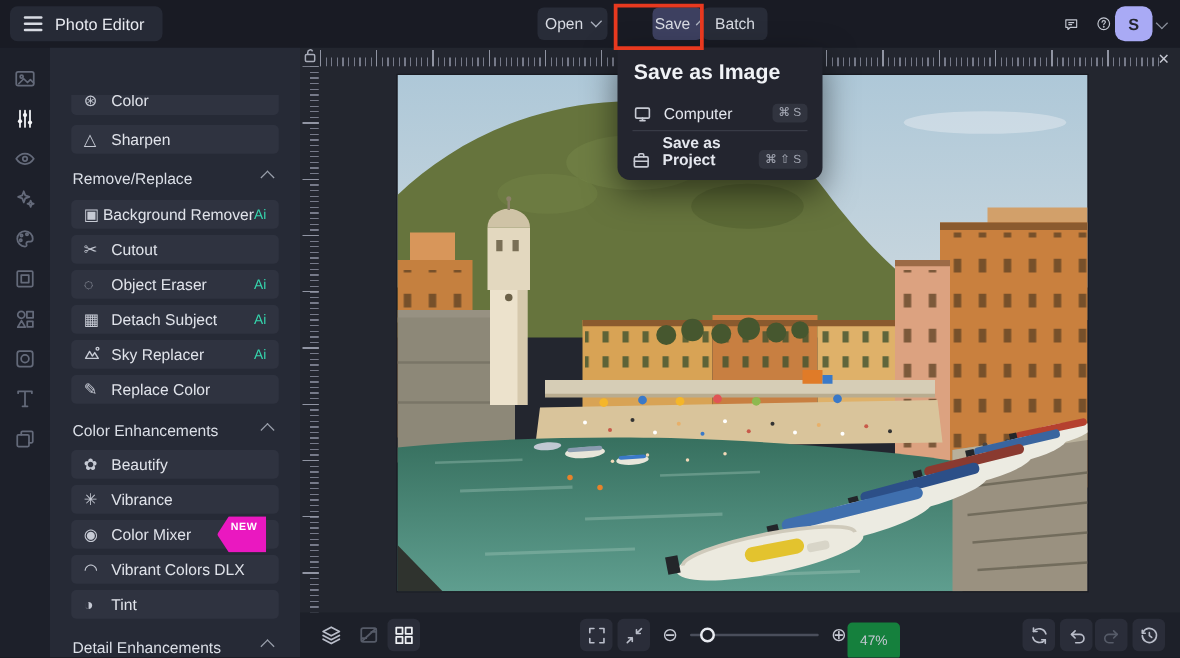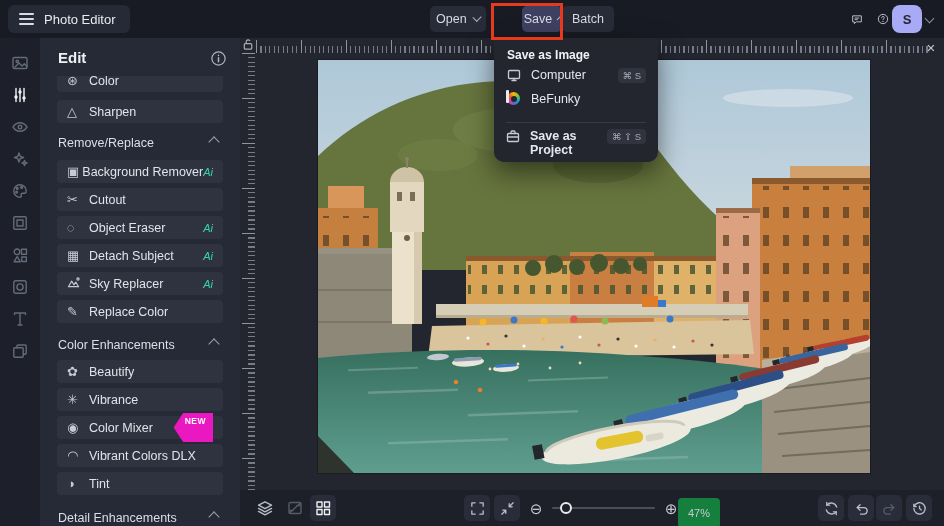--- a/index.html
+++ b/index.html
@@ -37,21 +37,21 @@
   .panel{position:absolute;left:40px;top:38px;width:200px;bottom:0;background:#262a36;z-index:10;}
   .panel-head{position:absolute;left:0;top:0;right:0;height:38px;}
   .panel-title{position:absolute;left:18px;top:11px;font-size:15px;font-weight:bold;color:#eef0f4;}
   .info-btn{position:absolute;right:13px;top:12px;width:18px;height:18px;background:none;border:none;cursor:pointer;padding:0;}
   .info-btn svg{stroke:#aeb3bf;fill:none;stroke-width:1.3;}
   .panel-body{position:absolute;left:0;top:38px;right:0;bottom:0;overflow:hidden;}
   .row{position:absolute;left:17px;width:146px;height:23px;background:#2f3340;border-radius:4px;
     display:flex;align-items:center;padding:0 10px;cursor:pointer;}
   .ric{width:22px;font-size:13px;color:#c6cad4;line-height:1;}
   .rlabel{font-size:12.5px;color:#e0e3ea;white-space:nowrap;}
-  .ai{margin-left:auto;font-size:11px;color:#35d6ad;font-style:italic;}
+  .ai{margin-left:auto;font-size:11px;color:#35d6ad;}
   .newbadge{margin-left:auto;background:#ea18c0;color:#fff;font-size:8.5px;font-weight:bold;
     letter-spacing:.5px;padding:3px 7px 16px 11px;clip-path:polygon(0 50%,24% 0,100% 0,100% 100%,24% 100%);}
   .sechead{position:absolute;left:18px;width:164px;height:15px;font-size:12.5px;color:#dbdfe7;cursor:pointer;}
   .sechead .caret{position:absolute;right:4px;top:2px;width:7px;height:7px;border-left:1.6px solid #9aa0ac;
     border-top:1.6px solid #9aa0ac;transform:rotate(45deg);}
 
   
   .canvas{position:absolute;left:240px;top:38px;right:0;bottom:0;background:#23262f;}
   .ruler-h{position:absolute;left:16px;top:0;right:16px;height:15px;
     background-image:repeating-linear-gradient(90deg,#9094a2 0 1px,transparent 1px 45px),
@@ -79,22 +79,22 @@
   .zoomglyph{font-size:15px;color:#c6c9d3;line-height:1;}
   .slider{position:absolute;left:312px;top:17px;width:103px;height:2px;background:#4a4e5b;border-radius:1px;cursor:pointer;}
   .knob{position:absolute;left:8px;top:-5px;width:12px;height:12px;border:2px solid #e8eaf0;border-radius:50%;
     background:#1d2029;box-sizing:border-box;cursor:grab;}
   .zoomlevel{position:absolute;left:438px;top:8px;width:42px;height:30px;background:#15803d;border-radius:4px;
     color:#c6c9d3;font-size:11px;display:flex;align-items:center;justify-content:center;}
 
   
   .menu{position:absolute;left:494px;top:38px;width:164px;z-index:60;background:#23252f;
     border-radius:0 0 10px 10px;box-shadow:0 10px 26px rgba(0,0,0,.5);padding:5px 0 9px;}
-  .menu-header{padding:5px 13px 6px;font-size:12px;font-weight:bold;color:#f0f2f6;}
-  .mitem{display:flex;align-items:flex-start;gap:10px;height:24px;padding:0 12px;cursor:pointer;}
+  .menu-header{padding:5px 13px 6px;font-size:17px;font-weight:bold;color:#f0f2f6;}
+  .mitem{display:flex;align-items:flex-end;gap:10px;height:24px;padding:0 12px;cursor:pointer;}
   .mico{width:15px;display:flex;align-items:center;justify-content:center;}
   .mlabel{font-size:12.5px;color:#e4e7ee;}
   .mshort{margin-left:auto;background:#31343f;border-radius:4px;padding:2px 5px;font-size:9.5px;color:#a7abb7;white-space:nowrap;}
   .mchev{margin-left:auto;color:#b9bdc8;font-size:13px;}
   .mdivider{margin:6px 12px;border-top:1px solid #383b46;}
   .mitem.project .mlabel{font-weight:bold;}
   .bflogo{width:13px;height:13px;border-radius:50%;position:relative;
     background:conic-gradient(#f7b500,#8bc53f,#00a5d9,#7a5cc4,#ee3d8b,#f05a28,#f7b500);}
   .bflogo::after{content:"";position:absolute;inset:3.5px;background:#23252f;border-radius:50%;}
   .bflogo::before{content:"";position:absolute;left:-1px;top:-2px;width:2.5px;height:13px;background:#e9ebf1;border-radius:1px;}
@@ -210,29 +210,20 @@
       </button>
     <button>
         <svg width="18" height="18" viewBox="0 0 18 18">
           <rect x="2.8" y="5.8" width="9.4" height="9.4" rx="1"></rect>
           <path d="M6 5.8V4a1 1 0 0 1 1-1h7.2a1 1 0 0 1 1 1v7.2a1 1 0 0 1-1 1h-2"></path>
         </svg>
       </button>
   </div>
 
   <div class="panel">
-    <div class="panel-head">
-      <span class="panel-title">Edit</span>
-      <button class="info-btn">
-        <svg width="17" height="17" viewBox="0 0 18 18">
-            <circle cx="9" cy="9" r="7"></circle>
-            <path d="M9 8.2v4.2M9 5.6v.2" stroke-linecap="round" stroke-width="1.6"></path>
-          </svg>
-      </button>
-    </div>
     <div class="panel-body">
 
       <div class="row" style="top:-7px;">
         <span class="ric">⊛</span>
         <span class="rlabel">Color</span>
       </div>
       <div class="row" style="top:24px;">
         <span class="ric">△</span>
         <span class="rlabel">Sharpen</span>
       </div>
@@ -568,26 +559,20 @@
     <div class="mitem">
       <span class="mico">
           <svg width="14" height="14" viewBox="0 0 14 14" class="menusvg">
             <rect x="1.5" y="2.5" width="11" height="8" rx="1"></rect>
             <path d="M5 12.5h4M7 10.5v2"></path>
           </svg>
         </span>
       <span class="mlabel">Computer</span>
       <span class="mshort">⌘ S</span>
     </div>
-    <div class="mitem">
-      <span class="mico">
-          <span class="bflogo"></span>
-        </span>
-      <span class="mlabel">BeFunky</span>
-    </div>
     <div class="mdivider"></div>
     <div class="mitem project">
       <span class="mico">
           <svg width="14" height="14" viewBox="0 0 14 14" class="menusvg">
             <rect x="1.5" y="4.5" width="11" height="8" rx="1"></rect>
             <path d="M5 4.5V3a1 1 0 0 1 1-1h2a1 1 0 0 1 1 1v1.5M1.5 8h11"></path>
           </svg>
         </span>
       <span class="mlabel">Save as Project</span>
       <span class="mshort">⌘ ⇧ S</span>

